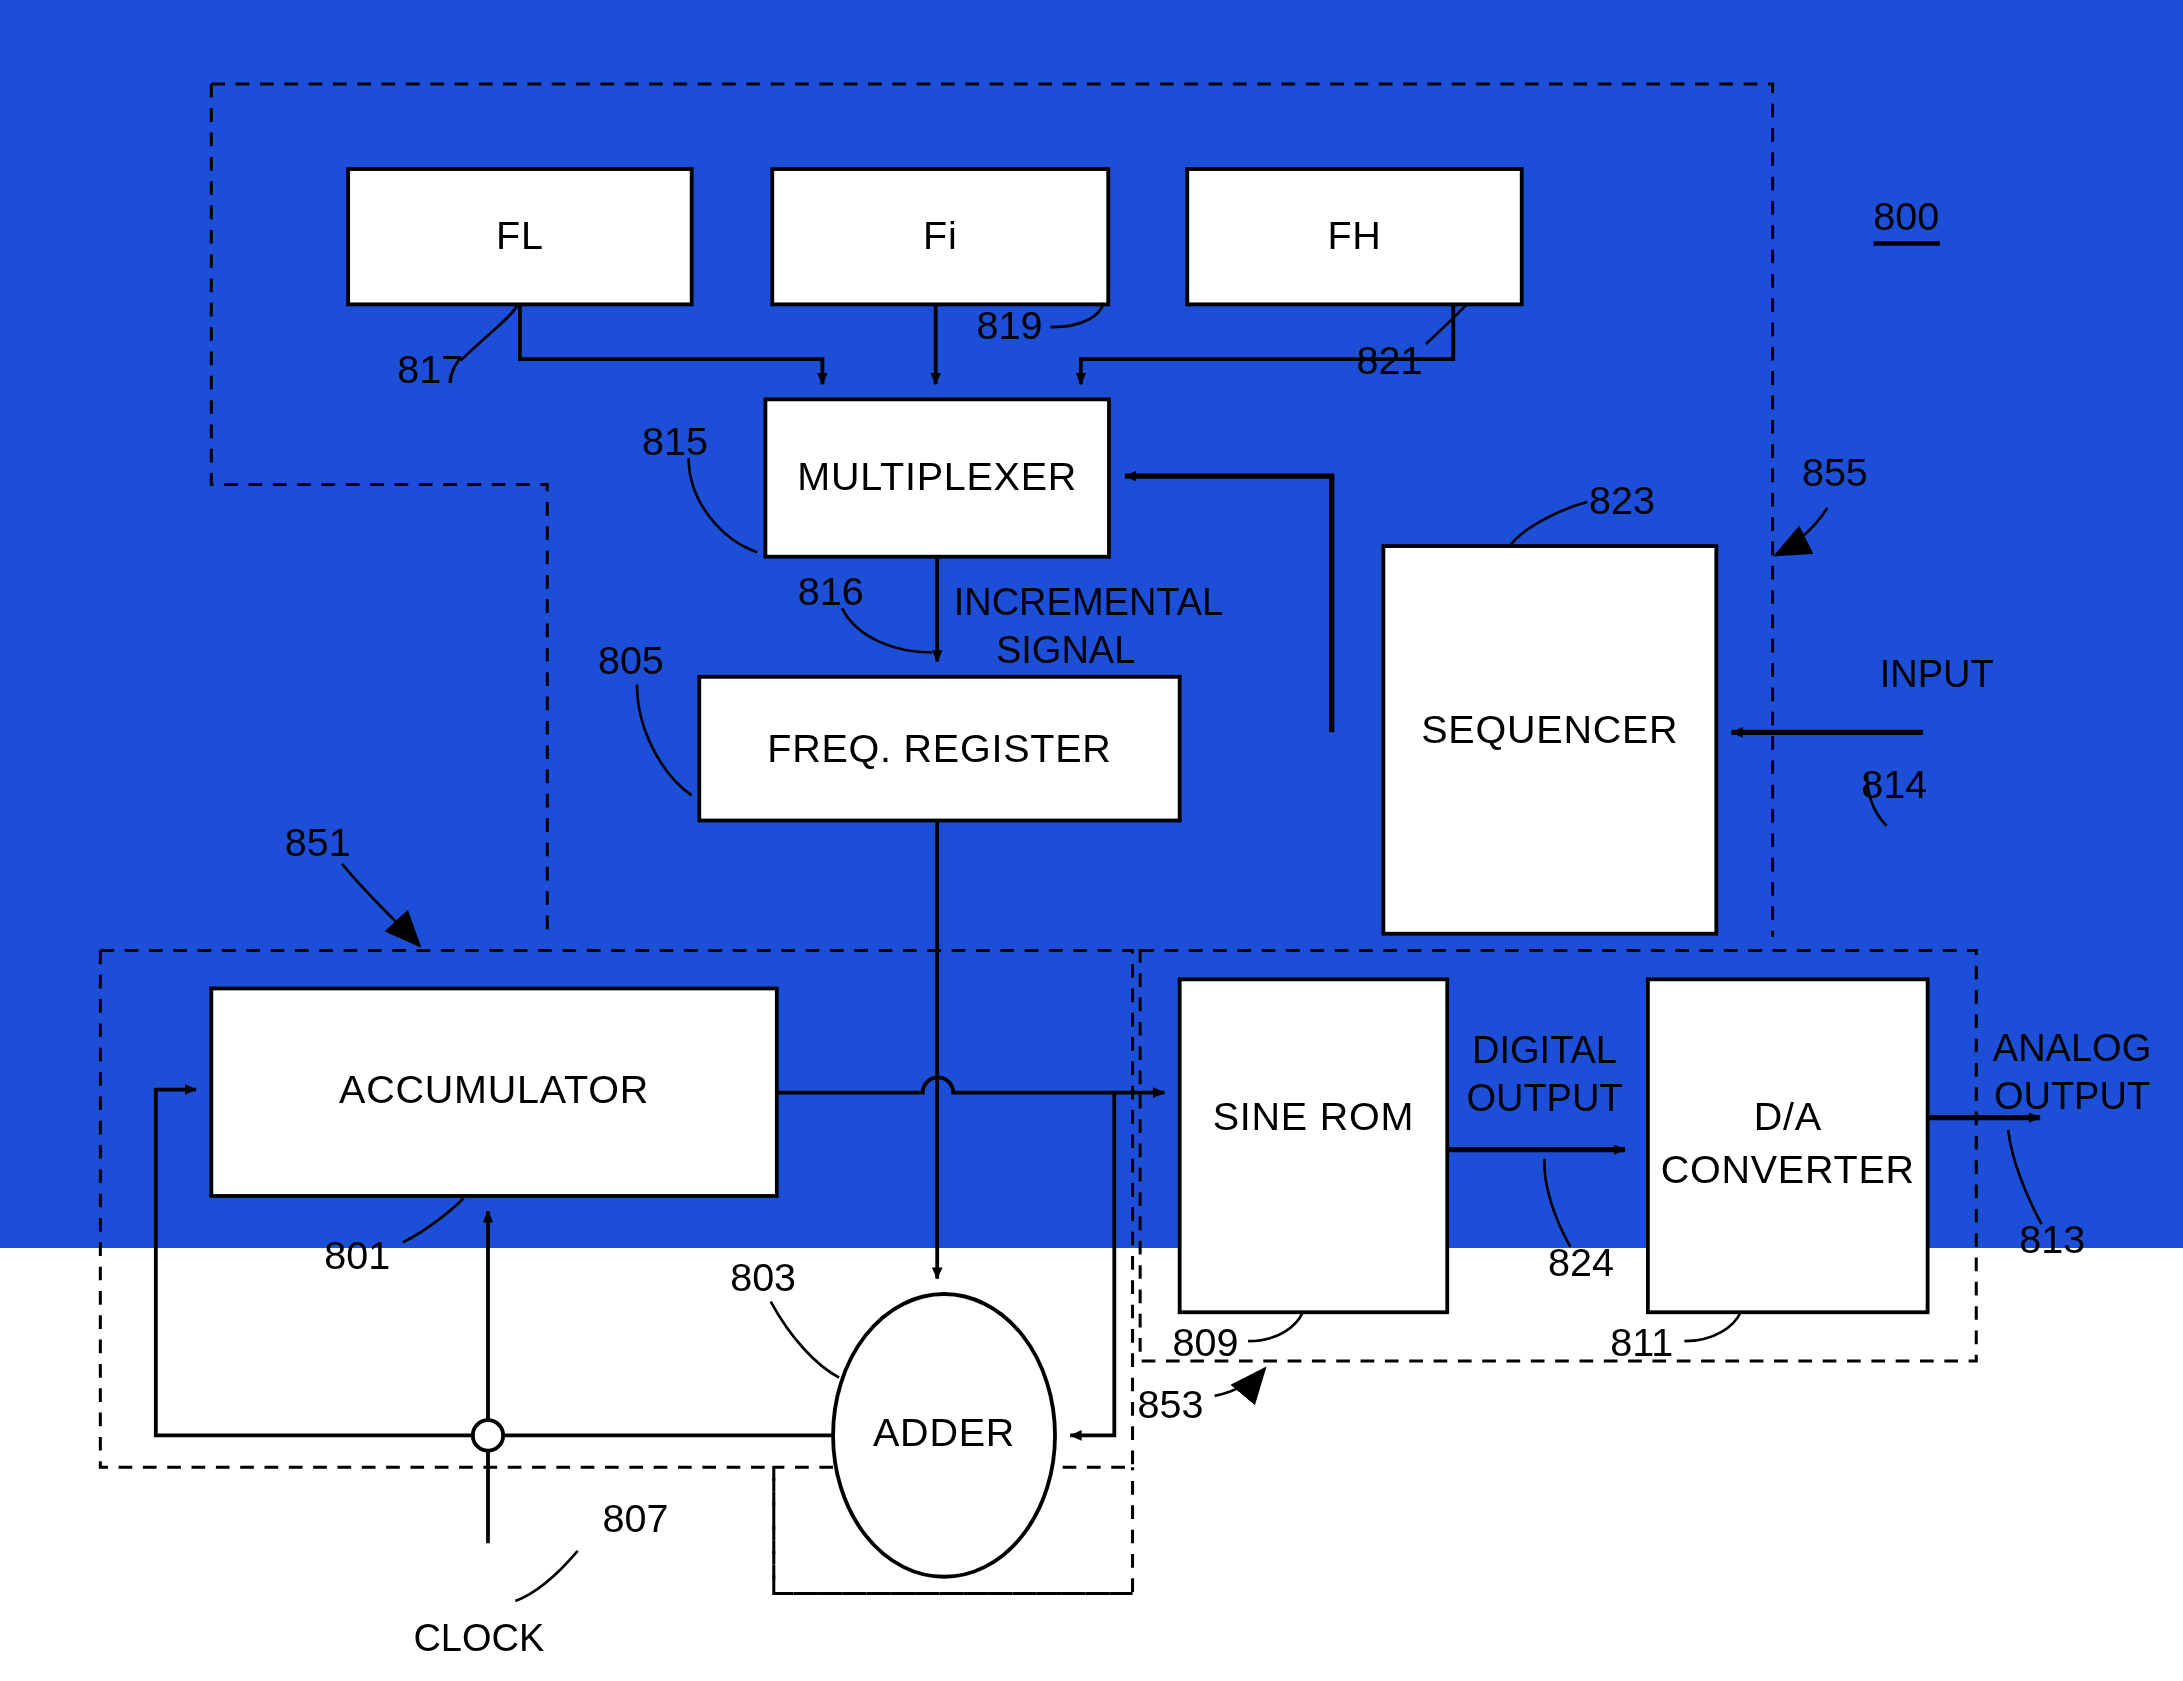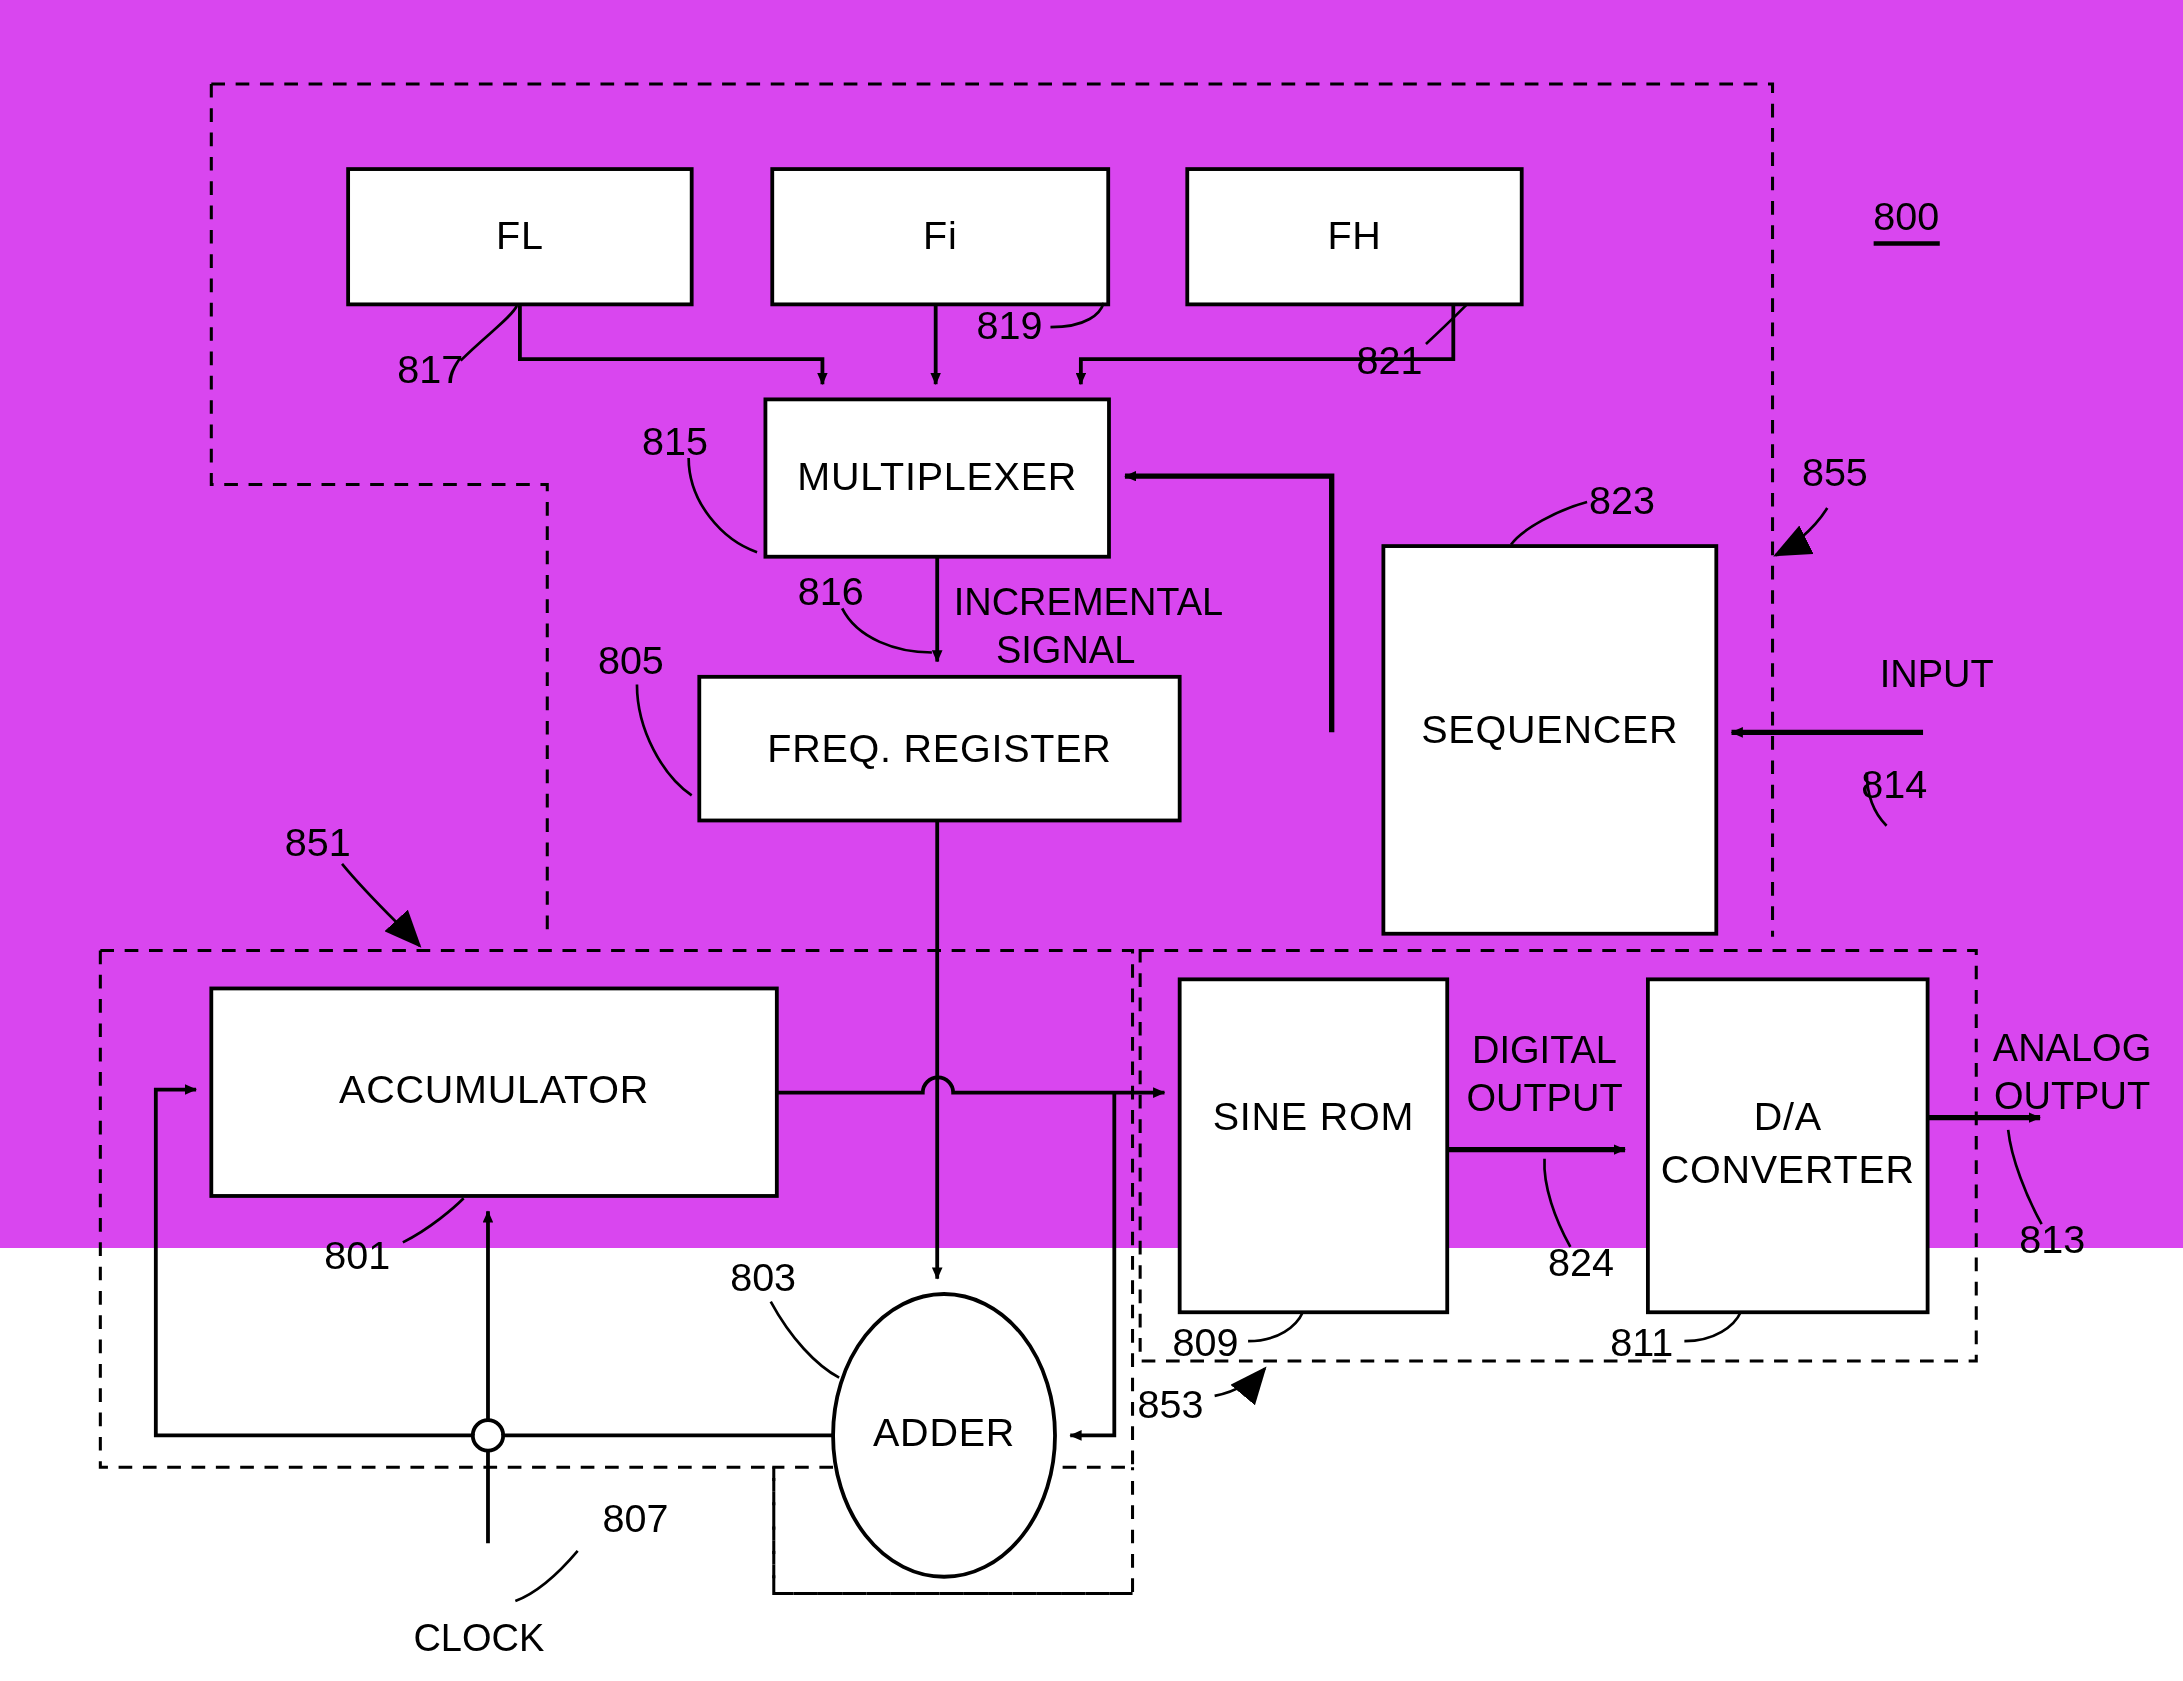--- a/index.html
+++ b/index.html
@@ -1,18 +1,18 @@
 <!DOCTYPE html>
 <html style="font-size:12px"><head>
 <meta charset="utf-8">
 <style>
   html,body{margin:0;padding:0;background:#ffffff;}
   body{width:2183px;height:1682px;overflow:hidden;
        font-family:"Liberation Sans", sans-serif;}
-  #fig{position:relative;width:2183px;height:1248px;background:#d946ef;}
+  #fig{position:relative;width:2183px;height:1248px;background:#1d4ed8;}
   svg{display:block;width:2183px;height:1682px;}
   .blk{fill:#ffffff;stroke:#000000;stroke-width:5;}
   .wire{fill:none;stroke:#000000;stroke-width:5;}
   .wire-thick{fill:none;stroke:#000000;stroke-width:7;}
   .lead{fill:none;stroke:#000000;stroke-width:3.5;}
   .dash{fill:none;stroke:#000000;stroke-width:4;stroke-dasharray:18 14;}
   .lbl{font-family:"Liberation Sans", sans-serif;font-size:50px;fill:#000;
        text-anchor:middle;dominant-baseline:middle;letter-spacing:1px;}
   .lbl-blk{font-size:52px;}
   .sig{font-family:"Liberation Sans", sans-serif;font-size:50px;fill:#000;

